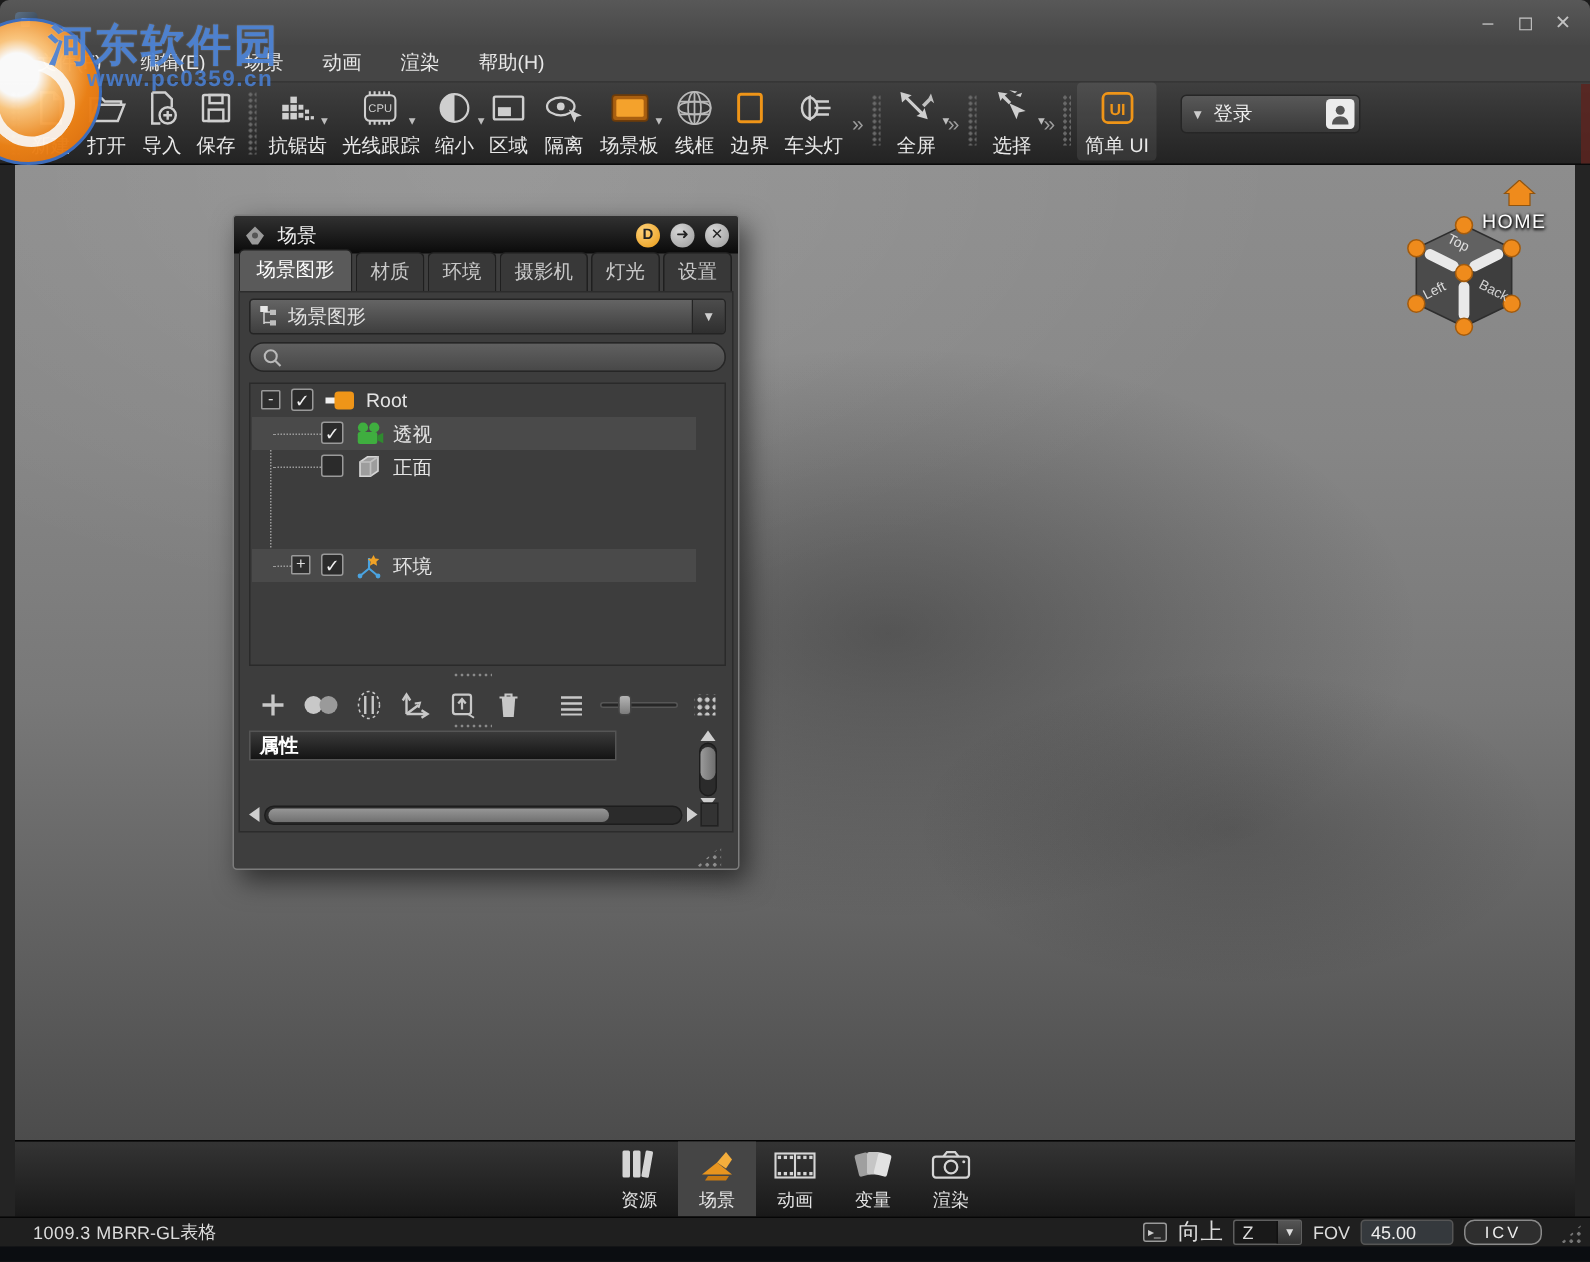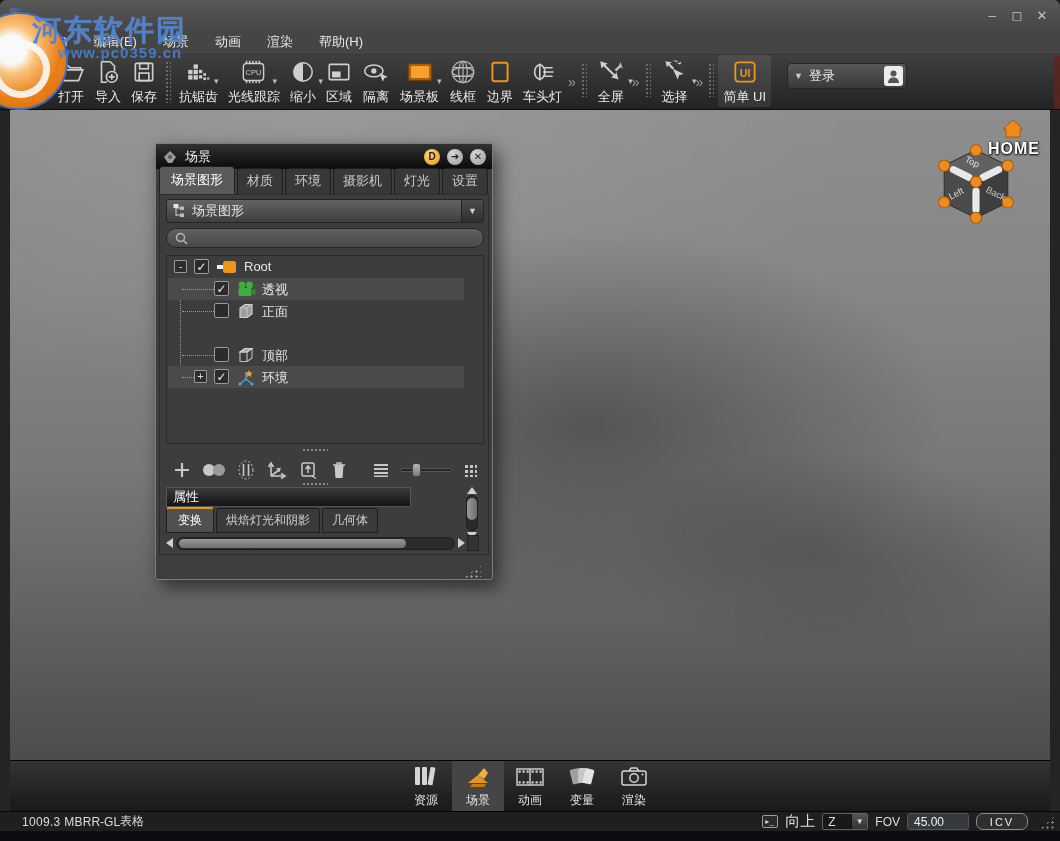--- a/index.html
+++ b/index.html
@@ -84,21 +84,21 @@
     background-image:radial-gradient(#8a8a8a .9px,transparent 1.1px);background-size:4px 4px}
   #treetools{left:10px;top:312px;width:318px;height:27px;display:flex;align-items:center;gap:11px;padding:0 7px}
   #treetools .sp{flex:1}
   .sld{width:52px;height:14px;position:relative}
   .sld .track{position:absolute;left:0;top:5px;width:52px;height:4px;background:#262626;border:1px solid #565656;border-radius:2px}
   .sld .thumb{position:absolute;left:12px;top:0;width:9px;height:14px;border-radius:3px;
     background:linear-gradient(#b5b5b5,#7c7c7c);border:1px solid #444}
   .gridicn{width:14px;height:14px;background-image:radial-gradient(#c6c6c6 1.5px,transparent 1.7px);
     background-size:5px 5px;background-position:1px 1px}
   #propheader{left:10px;top:343px;width:245px;height:20px;background:linear-gradient(#3a3a3a,#141414);
-    border:1px solid #555;display:flex;align-items:center;padding-left:6px;font-weight:normal;color:#fff}
+    border:1px solid #555;display:flex;align-items:center;padding-left:6px;font-weight:bold;color:#fff}
   #vscroll{left:309px;top:343px;width:14px;height:52px;display:flex;flex-direction:column;align-items:center;gap:1px}
   .tri-up{width:0;height:0;border-left:5px solid transparent;border-right:5px solid transparent;border-bottom:7px solid #cfcfcf}
   .tri-dn{width:0;height:0;border-left:5px solid transparent;border-right:5px solid transparent;border-top:7px solid #cfcfcf}
   .tri-l{width:0;height:0;border-top:5px solid transparent;border-bottom:5px solid transparent;border-right:7px solid #cfcfcf}
   .tri-r{width:0;height:0;border-top:5px solid transparent;border-bottom:5px solid transparent;border-left:7px solid #cfcfcf}
   #vscroll .vtrack{width:12px;flex:1;background:#2b2b2b;border-radius:6px;border:1px solid #1d1d1d;position:relative}
   #vscroll .vthumb{position:absolute;left:0px;top:2px;width:10px;height:22px;border-radius:5px;
     background:linear-gradient(90deg,#9a9a9a,#6e6e6e)}
   #proptabs{left:10px;top:367px;height:22px;display:flex;gap:2px;align-items:flex-end}
   .xtab{font-size:12px;padding:3px 9px;background:#3a3a3a;border:1px solid #1e1e1e;color:#cfcfcf;border-radius:3px 3px 0 0}
@@ -107,21 +107,21 @@
   #hscroll .htrack{flex:1;height:13px;background:#2b2b2b;border-radius:7px;border:1px solid #1d1d1d;position:relative}
   #hscroll .hthumb{position:absolute;left:2px;top:1px;width:82%;height:9px;border-radius:5px;
     background:linear-gradient(#969696,#707070)}
   #hcorner{left:311px;top:391px;width:12px;height:16px;background:#333;border:1px solid #222}
   #pgrip{left:308px;top:420px;width:17px;height:14px;
     background-image:radial-gradient(#8e8e8e 1px,transparent 1.2px);background-size:5px 5px;
     clip-path:polygon(100% 0,100% 100%,0 100%)}
   
   #vcube{left:930px;top:118px;width:130px;height:110px}
   #home{position:absolute;left:72px;top:2px;width:22px;height:18px}
-  #homelbl{position:absolute;left:58px;top:22px;font-size:16px;font-weight:bold;color:#fff;
+  #homelbl{position:absolute;left:58px;top:22px;font-size:13px;font-weight:normal;color:#fff;
     text-shadow:0 1px 2px #000,1px 0 2px #000;letter-spacing:1px}
   
   #dock{left:10px;top:760px;width:1040px;height:51px;background:linear-gradient(#343434,#191919);
     border-top:1px solid #050505;display:flex;justify-content:center;align-items:stretch}
   .ditem{width:52px;display:flex;flex-direction:column;align-items:center;justify-content:center;gap:1px;
     color:#e3e3e3;font-size:12px}
   .ditem.active{background:#454545}
   
   #statusbar{left:0;top:811px;width:1060px;height:20px;background:#1f1f1f;border-top:1px solid #060606;
     display:flex;align-items:center;color:#dcdcdc;font-size:12px;padding:0 10px}
@@ -480,32 +480,20 @@
       <span class="ticn" style="left:68px">
         <svg width="20" height="18" viewBox="0 0 20 18" fill="none" stroke="#c0c0c0" stroke-width="1.1">
             <path d="M4 6l5-3.5h7V12l-5 3.5H4z" fill="#9d9d9d" stroke="#d5d5d5"></path>
             <path d="M4 6h7v9.5M11 6l5-3.5"></path>
           </svg>
       </span>
       <span class="tlabel" style="left:94px">正面</span>
     </div>
 
 
-    <div class="trow" style="top:88px">
-      <span class="stub" style="left:14px;width:32px"></span>
-      <span class="cb" style="left:46px"></span>
-      <span class="ticn" style="left:68px">
-        <svg width="20" height="18" viewBox="0 0 20 18" fill="none" stroke="#c0c0c0" stroke-width="1.1">
-            <path d="M4 6l5-3.5h7V12l-5 3.5H4z"></path>
-            <path d="M4 6h7v9.5M11 6l5-3.5"></path>
-            <path d="M4 6l5-3.5h7L11 6z" fill="#a8a8a8" stroke="#d5d5d5"></path>
-          </svg>
-      </span>
-      <span class="tlabel" style="left:94px">顶部</span>
-    </div>
 
     <div class="trow stripe" style="top:110px">
       <span class="stub" style="left:14px;width:12px"></span>
       <span class="exp" style="left:26px">+</span>
       <span class="cb checked" style="left:46px"></span>
       <span class="ticn" style="left:68px">
         <svg width="20" height="18" viewBox="0 0 20 18">
             <path d="M10 4v7M10 11l-6 5M10 11l6 5" stroke="#4aa3e0" stroke-width="1.4" fill="none"></path>
             <circle cx="4" cy="16" r="1.6" fill="#4aa3e0"></circle>
             <circle cx="16" cy="16" r="1.6" fill="#4aa3e0"></circle>
@@ -563,25 +551,20 @@
   </div>
 
   <div id="vscroll" class="ab">
     <span class="tri-up"></span>
     <span class="vtrack">
         <span class="vthumb"></span>
       </span>
     <span class="tri-dn"></span>
   </div>
 
-  <div id="proptabs" class="ab">
-    <span class="xtab active">变换</span>
-    <span class="xtab">烘焙灯光和阴影</span>
-    <span class="xtab">几何体</span>
-  </div>
 
   <div id="hscroll" class="ab">
     <span class="tri-l"></span>
     <span class="htrack">
         <span class="hthumb"></span>
       </span>
     <span class="tri-r"></span>
   </div>
   <div id="hcorner" class="ab"></div>
 

